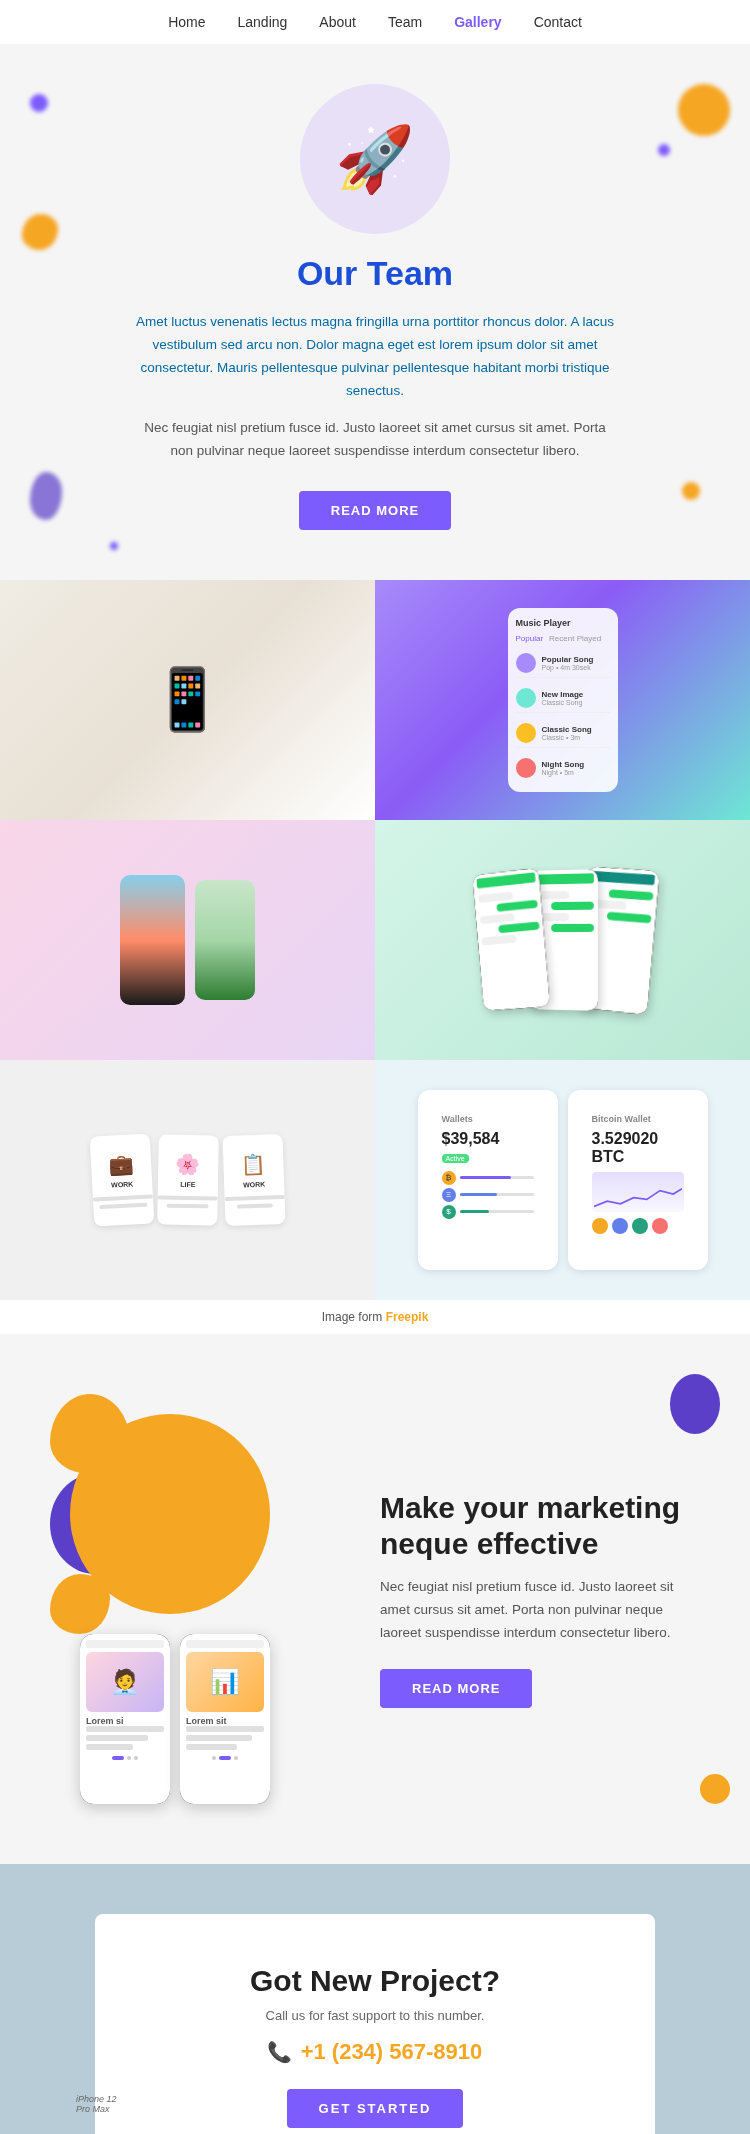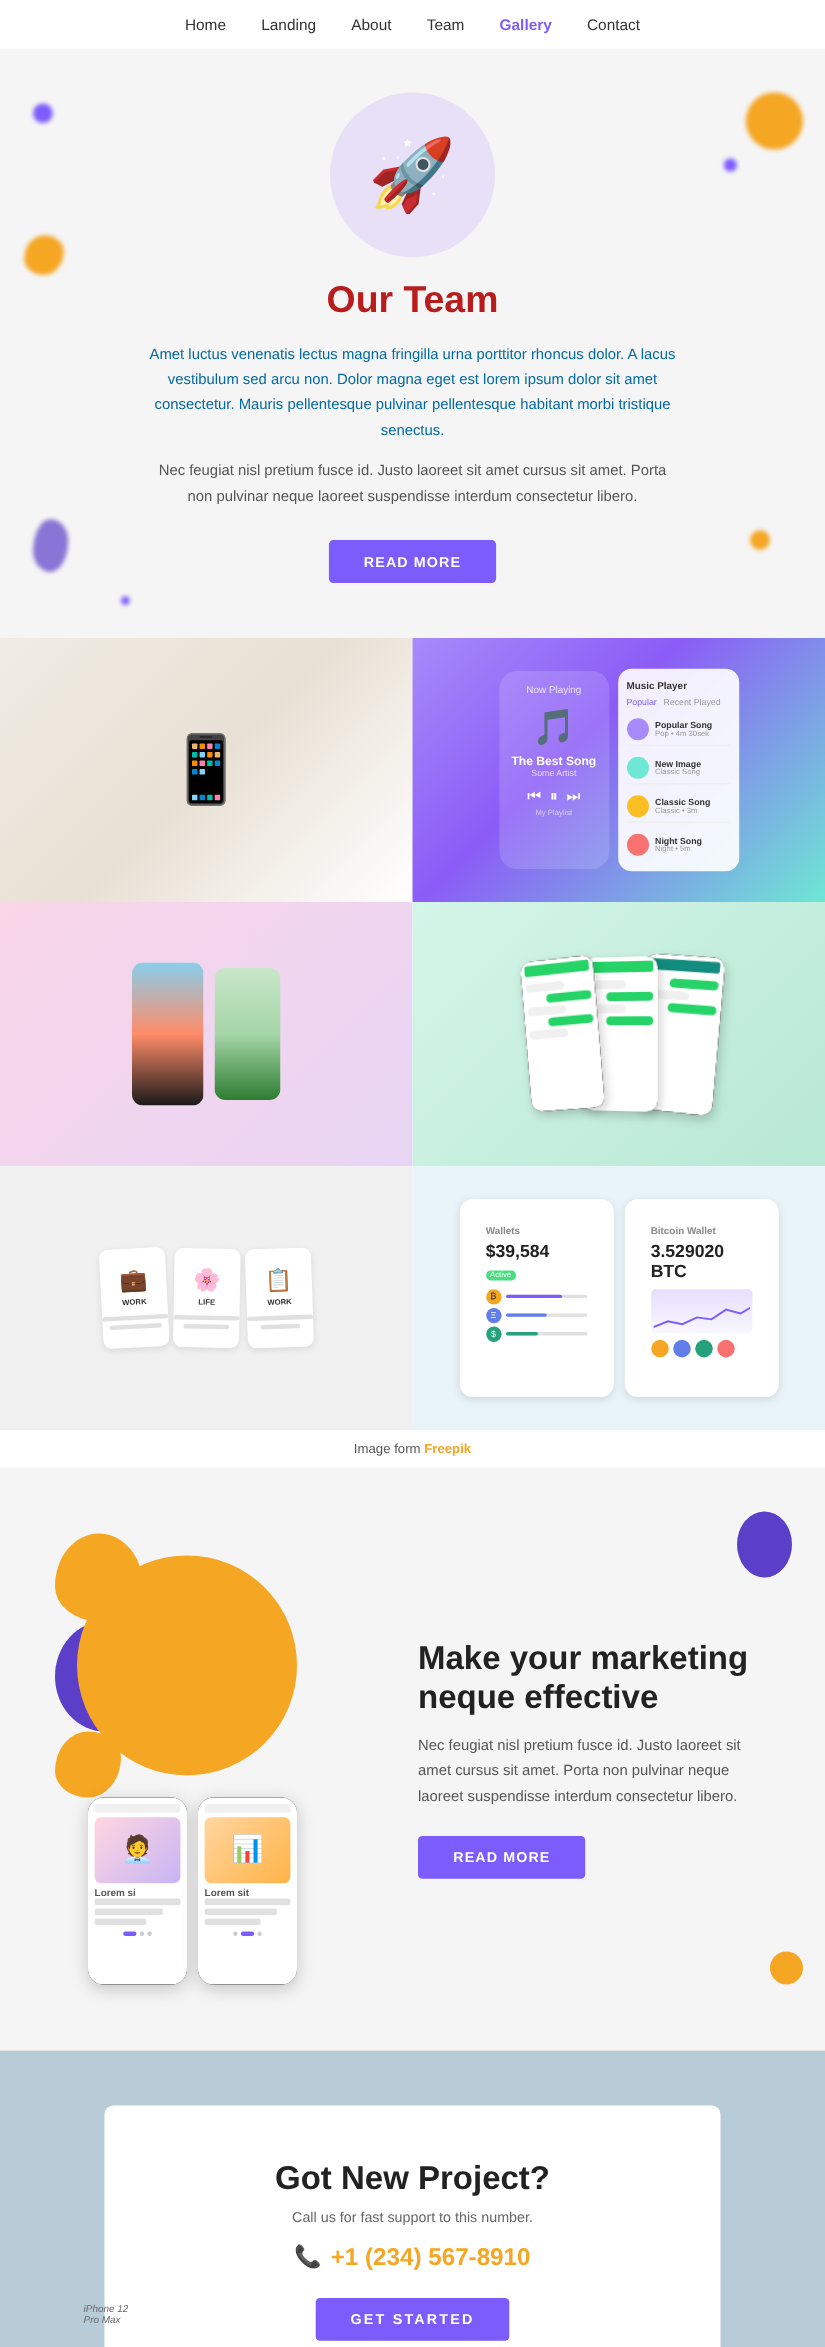--- a/index.html
+++ b/index.html
@@ -38,21 +38,21 @@
       background: #e8e0f7;
       margin: 0 auto 20px;
       display: flex; align-items: center; justify-content: center;
       position: relative; overflow: hidden;
     }
     .hero-circle-inner {
       font-size: 64px; line-height: 1;
     }
 
     .hero-title {
-      font-size: 34px; font-weight: 700; color: #b91c1c; margin-bottom: 18px;
+      font-size: 34px; font-weight: 700; color: #1d4ed8; margin-bottom: 18px;
     }
     .hero-desc {
       font-size: 13.5px; color: #0369a1; line-height: 1.7; max-width: 520px; margin: 16px auto 14px;
     }
     .hero-desc2 {
       font-size: 13.5px; color: #555; line-height: 1.7; max-width: 480px; margin: 0 auto 28px;
     }
     .btn-purple {
       display: inline-block; padding: 12px 32px;
       background: #7c5cfc; color: #fff; border: none;
@@ -234,32 +234,20 @@
 </section>
 
 <section class="gallery-section">
   <div class="gallery-grid">
 
     <div class="gallery-item phone-hand-placeholder">
       📱
     </div>
 
     <div class="music-mockup">
-      <div class="music-card">
-        <div style="font-size:9px;opacity:0.8;">Now Playing</div>
-        <div class="wave-icon">🎵</div>
-        <div style="font-size:11px;font-weight:700;">The Best Song</div>
-        <div style="font-size:8px;opacity:0.7;">Some Artist</div>
-        <div class="music-controls">
-          <span>⏮</span>
-          <span>⏸</span>
-          <span>⏭</span>
-        </div>
-        <div style="font-size:7px;opacity:0.6;margin-top:4px;">My Playlist</div>
-      </div>
       <div class="music-card2">
         <div style="font-size:9px;font-weight:700;">Music Player</div>
         <div style="display:flex;gap:6px;font-size:8px;color:#7c5cfc;">
           <span>Popular</span>
           <span style="color:#999;">Recent Played</span>
         </div>
         <div class="song-row">
           <div class="song-dot" style="background:#a78bfa;"></div>
           <div>
             <div style="font-weight:600;font-size:8px;">Popular Song</div>

